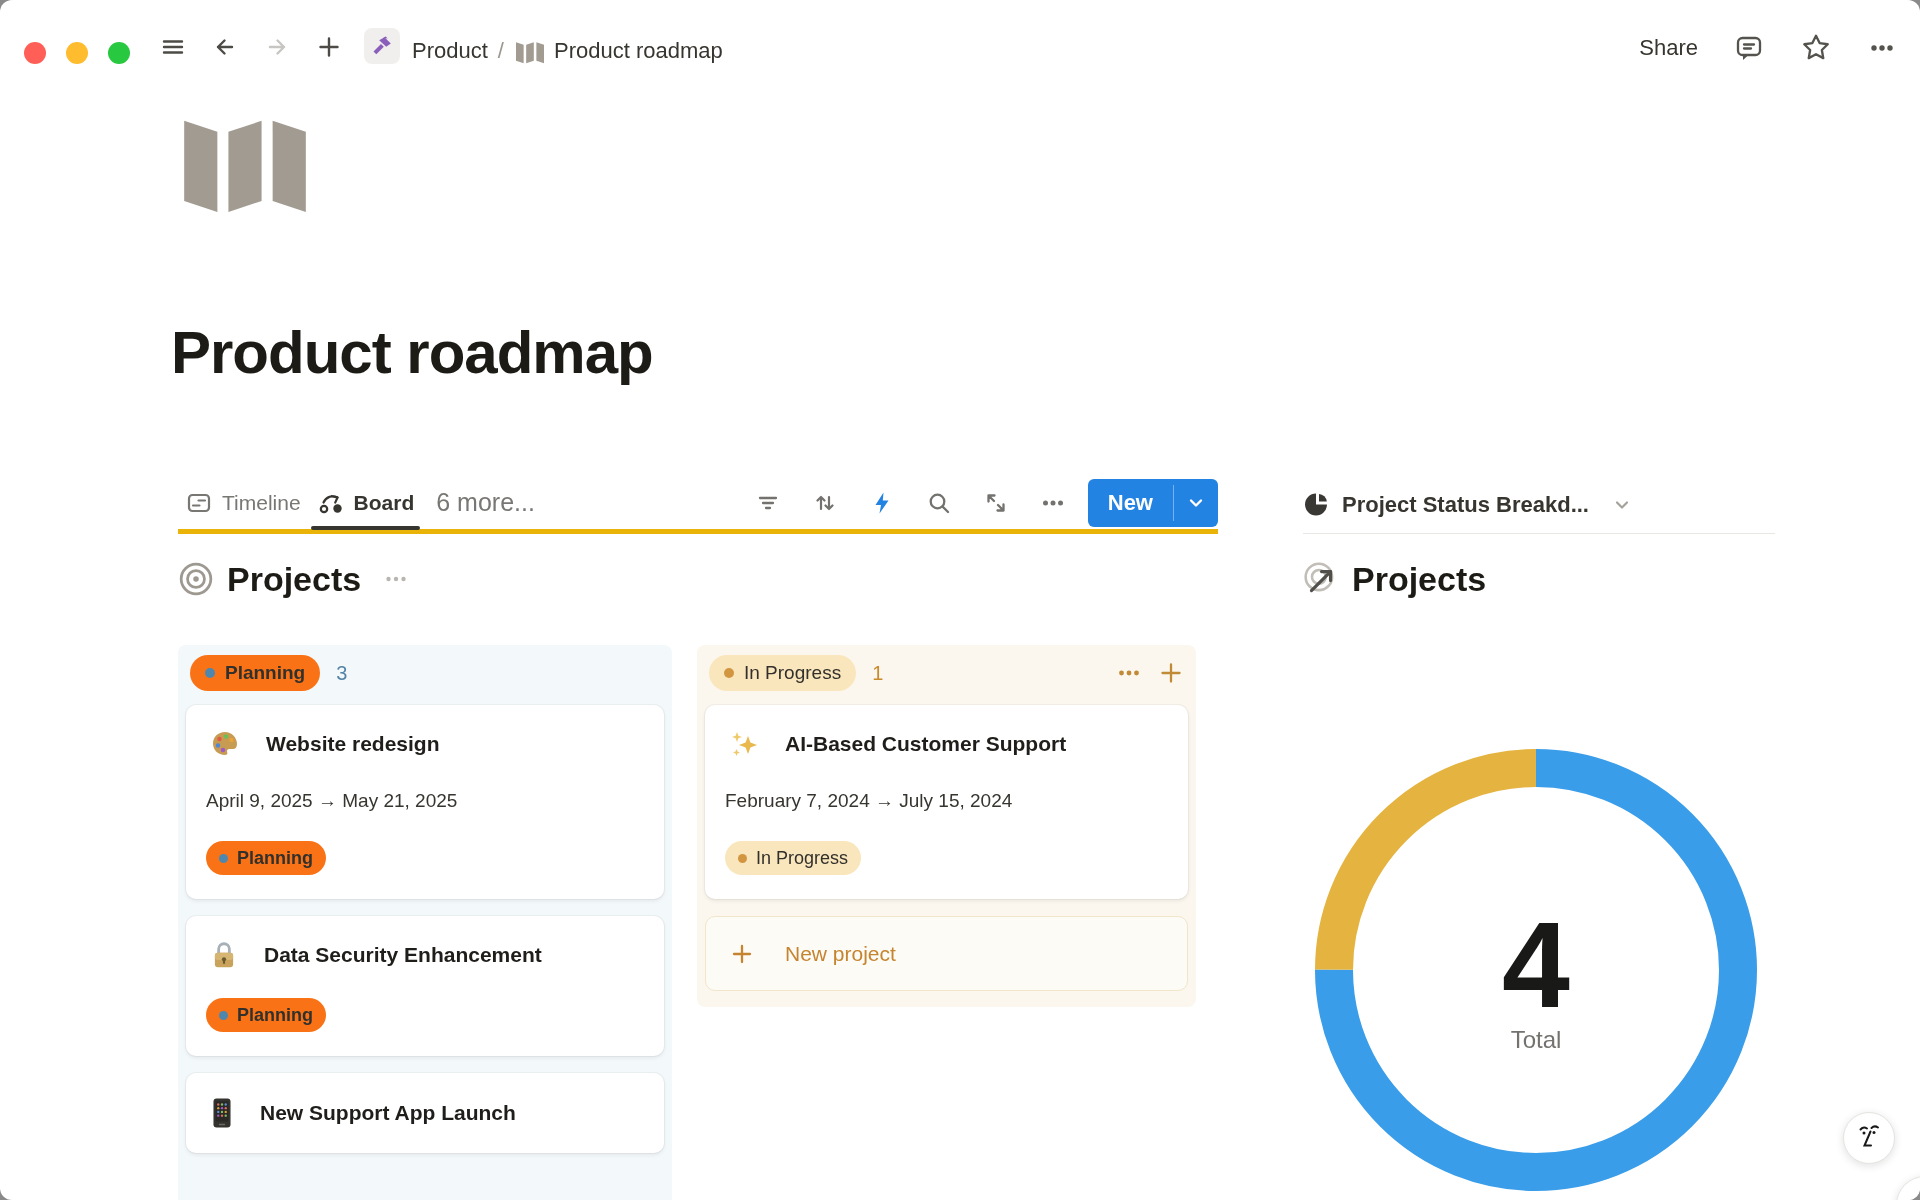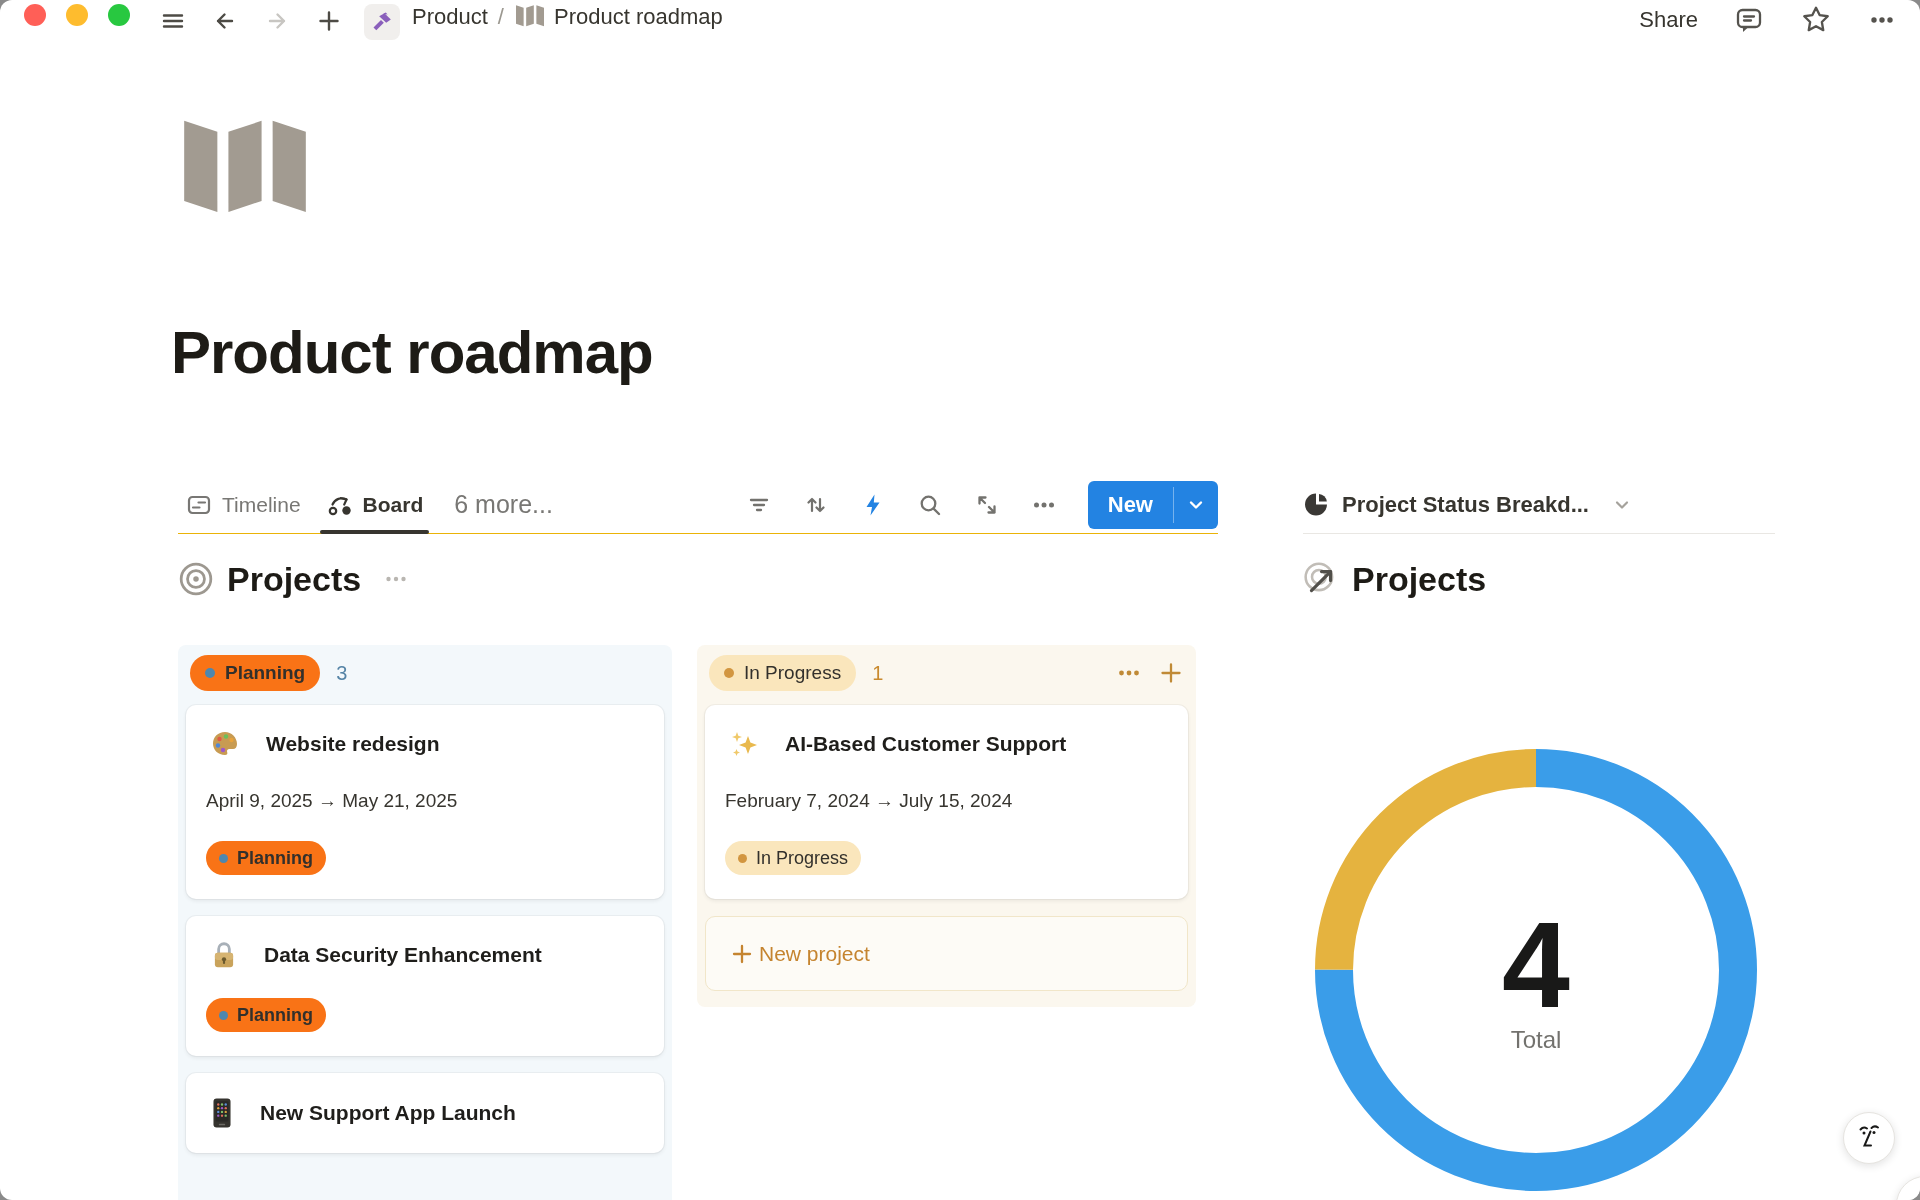--- a/index.html
+++ b/index.html
@@ -5,42 +5,42 @@
   html,body{margin:0;padding:0;background:#8a8a8a;}
   .window{
     position:relative;width:1920px;height:1200px;background:#ffffff;
     overflow:hidden;border-radius:12px;
     font-family:"Liberation Sans","DejaVu Sans",sans-serif;
     color:#37352F;
   }
   svg{display:block;}
 
   
-  .topbar{position:absolute;left:0;top:0;width:1920px;height:80px;display:flex;align-items:flex-start;padding:4px 24px;box-sizing:border-box;}
+  .topbar{position:absolute;left:0;top:0;width:1920px;height:80px;display:flex;align-items:flex-end;padding:16px 24px;box-sizing:border-box;}
   .traffic{display:flex;align-items:center;gap:20px;margin-right:26px;}
   .light{width:22px;height:22px;border-radius:50%;}
   .light.red{background:#FF5F57;}
   .light.yellow{background:#FEBC2E;}
   .light.green{background:#28C840;}
   .chrome-btn{width:34px;height:34px;display:flex;align-items:center;justify-content:center;margin-right:18px;color:#4D4B45;cursor:pointer;border-radius:6px;}
   .chrome-btn.disabled{color:#C8C6C2;}
   .crumb-chip{width:36px;height:36px;border-radius:8px;background:#F1EFED;display:flex;align-items:center;justify-content:center;margin-right:12px;}
   .crumb-text{font-size:22px;color:#37352F;cursor:pointer;}
   .crumb-sep{font-size:22px;color:#9B9890;margin:0 10px;}
   .crumb-map{margin:0 10px 0 2px;}
   .topbar-right{margin-left:auto;display:flex;align-items:center;gap:36px;}
   .share{font-size:22px;color:#37352F;cursor:pointer;}
   .top-icon{color:#55534E;cursor:pointer;}
 
   
   .page-icon{position:absolute;left:184px;top:118px;cursor:pointer;}
   .page-title{position:absolute;left:171px;top:318px;font-size:60px;font-weight:700;letter-spacing:-1px;color:#1D1B16;cursor:text;}
 
   
-  .left-toolbar{position:absolute;left:178px;top:476px;width:1040px;height:58px;display:flex;align-items:center;border-bottom:1px solid #eab308;box-sizing:border-box;gap:9px;}
+  .left-toolbar{position:absolute;left:178px;top:476px;width:1040px;height:58px;display:flex;align-items:center;border-bottom:5px solid #eab308;box-sizing:border-box;}
   .tab{display:flex;align-items:center;gap:10px;padding:0 8px;height:100%;font-size:21px;color:#787774;cursor:pointer;position:relative;}
   .tab.active{color:#37352F;font-weight:700;}
   .tab.active::after{content:"";position:absolute;left:2px;right:2px;bottom:-1px;height:4px;background:#37352F;border-radius:2px;}
   .more-link{font-size:25px;color:#787774;margin-left:14px;cursor:pointer;}
   .tool-icons{margin-left:auto;display:flex;align-items:center;gap:31px;margin-right:22px;}
   .tool-icon{color:#73726E;cursor:pointer;}
   .tool-icon.bolt{color:#2383E2;}
   .new-btn{display:flex;align-items:stretch;height:48px;border-radius:6px;background:#2383E2;color:#fff;overflow:hidden;cursor:pointer;}
   .new-btn .label{display:flex;align-items:center;padding:0 20px;font-size:22px;font-weight:700;}
   .new-btn .split{width:1px;background:rgba(255,255,255,0.38);margin:6px 0;}
@@ -73,21 +73,21 @@
   .count-yellow{color:#C98A2E;}
   .col-head-actions{margin-left:auto;display:flex;align-items:center;gap:16px;color:#C08A36;}
   .col-head-actions .hbtn{cursor:pointer;}
 
   .card{background:#ffffff;border-radius:10px;box-shadow:0 0 0 1px rgba(15,15,15,0.04),0 2px 4px rgba(15,15,15,0.07);padding:24px 20px;margin-bottom:17px;cursor:pointer;}
   .card-title-row{display:flex;align-items:center;gap:26px;padding-left:4px;}
   .card-title{font-size:21px;font-weight:700;color:#1F1E1B;line-height:28px;}
   .card-date{margin-top:30px;font-size:19px;color:#37352F;line-height:24px;}
   .card-tag{margin-top:28px;display:inline-flex;align-items:center;gap:9px;height:34px;border-radius:17px;padding:0 13px;font-size:18px;color:#32302C;}
   .card-tag .dot{width:9px;height:9px;}
-  .new-project{margin-top:3px;height:75px;border-radius:10px;border:1px solid #F1E6C9;background:rgba(255,255,255,0.45);display:flex;align-items:center;gap:5px;padding-left:24px;box-sizing:border-box;color:#C5842F;font-size:21px;cursor:pointer;}
+  .new-project{margin-top:3px;height:75px;border-radius:10px;border:1px solid #F1E6C9;background:rgba(255,255,255,0.45);display:flex;align-items:center;gap:31px;padding-left:24px;box-sizing:border-box;color:#C5842F;font-size:21px;cursor:pointer;}
 
   
   .donut-wrap{position:absolute;left:1306px;top:740px;width:460px;height:460px;}
   .donut-center{position:absolute;left:1306px;top:904px;width:460px;text-align:center;pointer-events:none;}
   .donut-value{font-size:122px;line-height:122px;font-weight:700;color:#191918;}
   .donut-label{font-size:24px;color:#73726E;}
 
   
   .float-btn{position:absolute;width:52px;height:52px;border-radius:50%;background:#fff;border:1px solid #E6E4E0;box-shadow:0 2px 8px rgba(15,15,15,0.12);display:flex;align-items:center;justify-content:center;cursor:pointer;box-sizing:border-box;}
   .ai-btn{left:1843px;top:1112px;}

